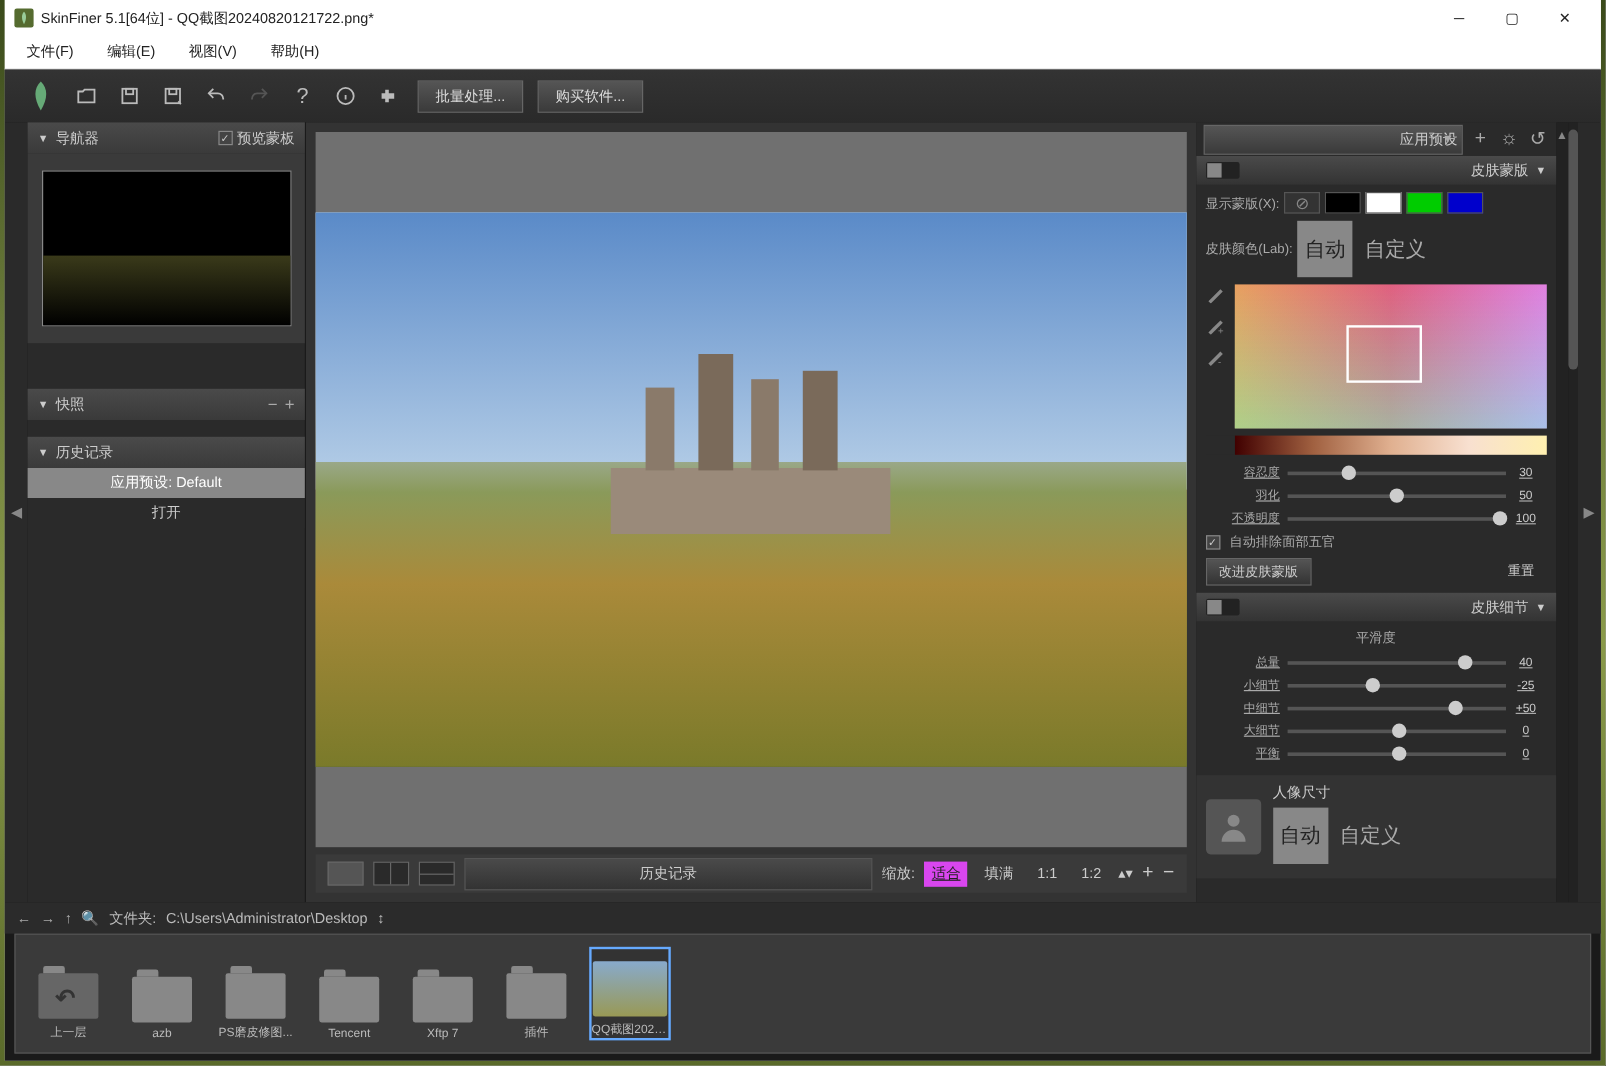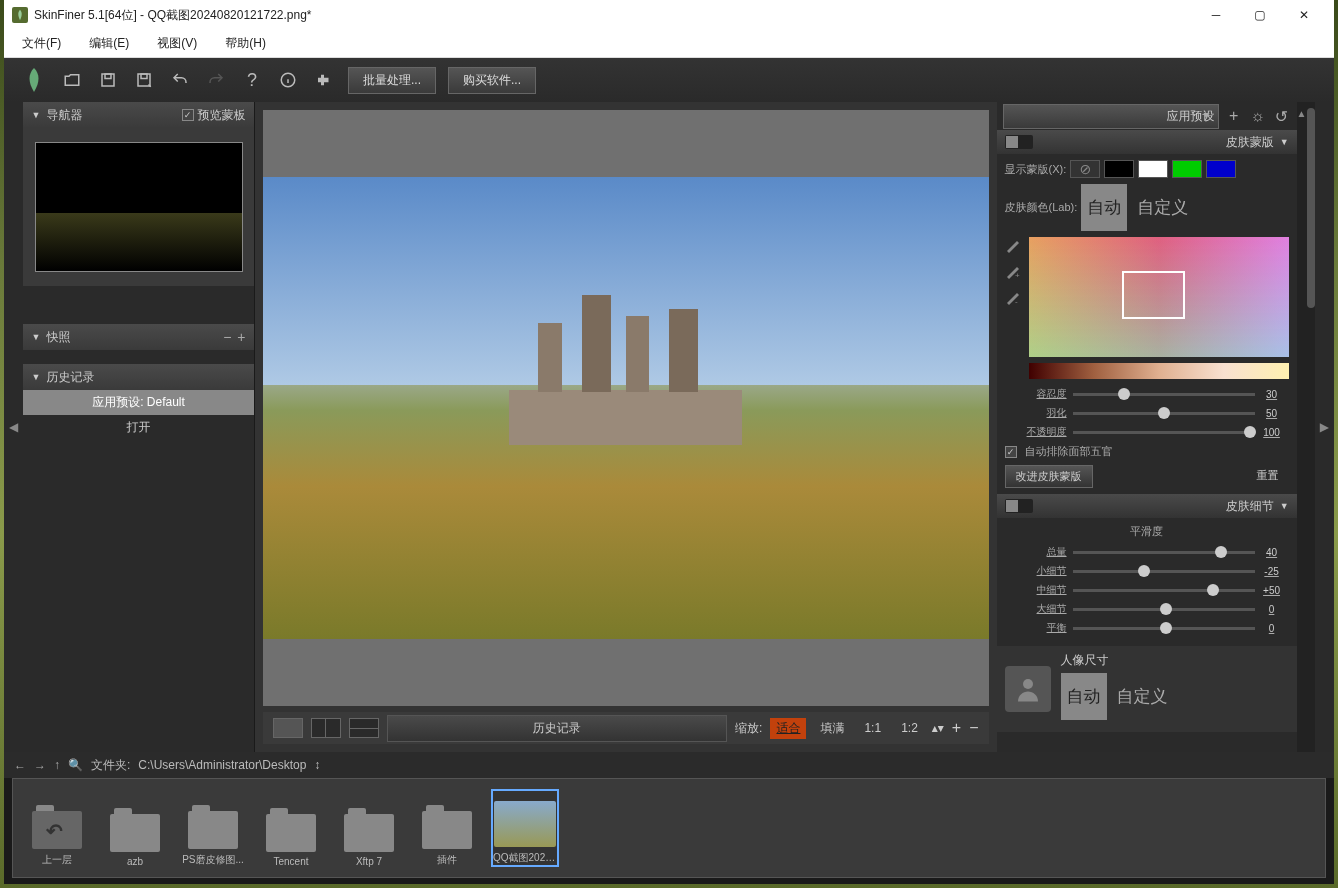--- a/index.html
+++ b/index.html
@@ -52,21 +52,21 @@
 .history-item { padding:4px 10px; font-size:12px; color:#ccc; cursor:pointer; }
 .history-item.sel { background:#888; color:#fff; }
 
 .viewbar { height:32px; background:#3a3a3a; display:flex; align-items:center; padding:0 10px; gap:8px; font-size:12px; color:#ccc; }
 .viewbar .vbtn { width:30px; height:20px; border:1px solid #666; background:#2a2a2a; cursor:pointer; display:flex; }
 .viewbar .vbtn .vhalf { flex:1; border-right:1px solid #666; }
 .viewbar .vbtn .vhalf:last-child { border-right:none; }
 .viewbar .vbtn.active { background:#555; }
 .viewbar .bigbtn { flex:1; text-align:center; padding:4px; background:linear-gradient(#4a4a4a,#333); border:1px solid #555; cursor:pointer; }
 .viewbar .zlabel { padding:2px 6px; cursor:pointer; }
-.viewbar .zlabel.active { background:#c2410c; color:#222;text-decoration:underline; }
+.viewbar .zlabel.active { background:#d946ef; color:#222;text-decoration:underline; }
 
 .preset-bar { height:28px; display:flex; align-items:center; padding:4px 6px; gap:6px; background:#2a2a2a; }
 .preset-dd { flex:1; background:linear-gradient(#555,#3a3a3a); border:1px solid #666; color:#ccc; font-size:12px; text-align:right; padding:3px; position:relative; cursor:pointer; }
 .preset-dd::after { content:"▾"; position:absolute; right:8px; color:#aaa; }
 .small-ibtn { width:18px; height:18px; color:#aaa; cursor:pointer; display:flex; align-items:center; justify-content:center; }
 .panel-hdr { height:24px; background:linear-gradient(#4a4a4a,#333); display:flex; align-items:center; padding:0 8px; font-size:12px; color:#ccc; }
 .panel-hdr .toggle { width:28px; height:14px; background:#222; border-radius:2px; position:relative; cursor:pointer; margin-right:8px; }
 .panel-hdr .toggle .knob { position:absolute; left:1px; top:1px; width:12px; height:12px; background:#888; }
 .panel-hdr .spacer { flex:1; }
 .panel-body { padding:6px 8px; font-size:11px; color:#aaa; background:#2a2a2a; }

